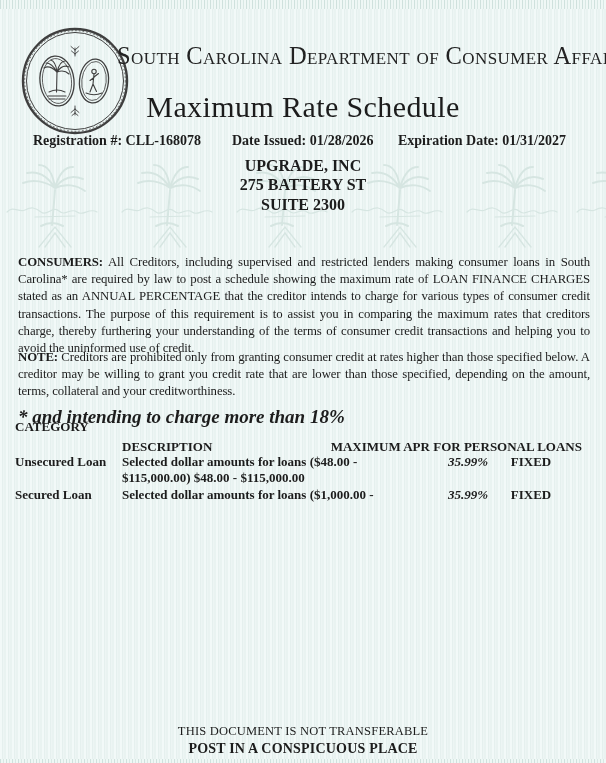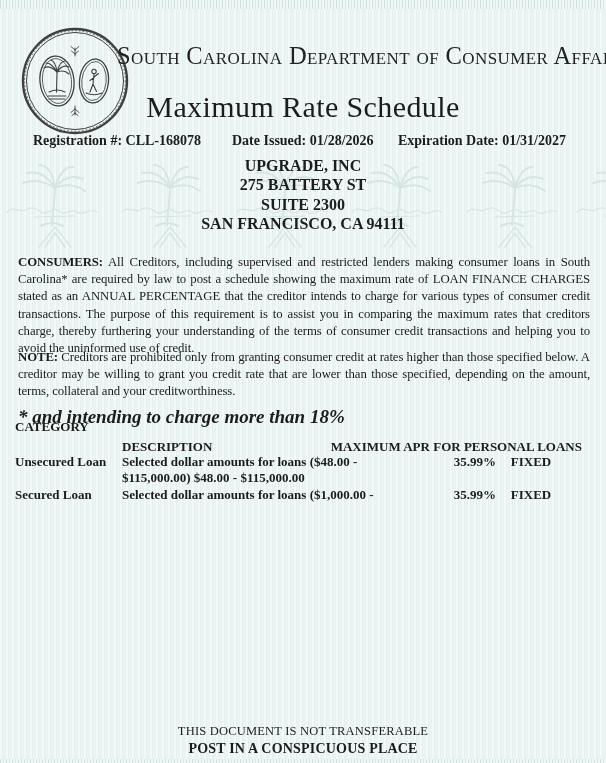--- a/index.html
+++ b/index.html
@@ -55,21 +55,21 @@
   .asterisk-note { position:absolute; left:18px; top:406px;
     font-size:19px; font-weight:bold; font-style:italic; }
 
   .rate-table { position:absolute; left:0; top:0; width:606px; font-weight:bold;
     font-size:13px; }
   .th-category { position:absolute; left:15px; top:419px; }
   .th-description { position:absolute; left:122px; top:439px; }
   .th-apr { position:absolute; left:320px; top:439px; width:262px; text-align:right; }
   .cell-category { position:absolute; left:15px; width:104px; }
   .cell-desc { position:absolute; left:122px; width:262px; line-height:16.3px; }
-  .cell-apr { position:absolute; left:392px; width:104px; text-align:right; }
+  .cell-apr { position:absolute; left:416px; width:104px; text-align:center;font-style:italic; }
   .cell-fixed { position:absolute; left:494px; width:74px; text-align:center; }
   .row1 { top:454px; }
   .row2 { top:487px; }
 
   .footer { position:absolute; left:0; top:724px; width:606px; text-align:center; }
   .footer-line1 { font-size:12.5px; letter-spacing:.2px; }
   .footer-line2 { font-size:14px; font-weight:bold; letter-spacing:.2px; margin-top:2px; }
 
   svg { display:block; }
 </style>
@@ -163,21 +163,20 @@
   <div class="meta-row">
     <span class="meta-reg">Registration #: CLL-168078</span>
     <span class="meta-issued">Date Issued: 01/28/2026</span>
     <span class="meta-exp">Expiration Date: 01/31/2027</span>
   </div>
 
   <div class="licensee">
     <div>UPGRADE, INC</div>
     <div>275 BATTERY ST</div>
     <div>SUITE 2300</div>
-    <div>SAN FRANCISCO, CA 94111</div>
   </div>
 
   <div class="para para-consumers">
     <span class="para-label">CONSUMERS:</span><span> All Creditors, including supervised and restricted lenders making consumer loans in South Carolina* are required by law to post a schedule showing the maximum rate of LOAN FINANCE CHARGES stated as an ANNUAL PERCENTAGE that the creditor intends to charge for various types of consumer credit transactions. The purpose of this requirement is to assist you in comparing the maximum rates that creditors charge, thereby furthering your understanding of the terms of consumer credit transactions and helping you to avoid the uninformed use of credit.</span>
   </div>
 
   <div class="para para-note">
     <span class="para-label">NOTE:</span><span> Creditors are prohibited only from granting consumer credit at rates higher than those specified below. A creditor may be willing to grant you credit rate that are lower than those specified, depending on the amount, terms, collateral and your creditworthiness.</span>
   </div>
 

